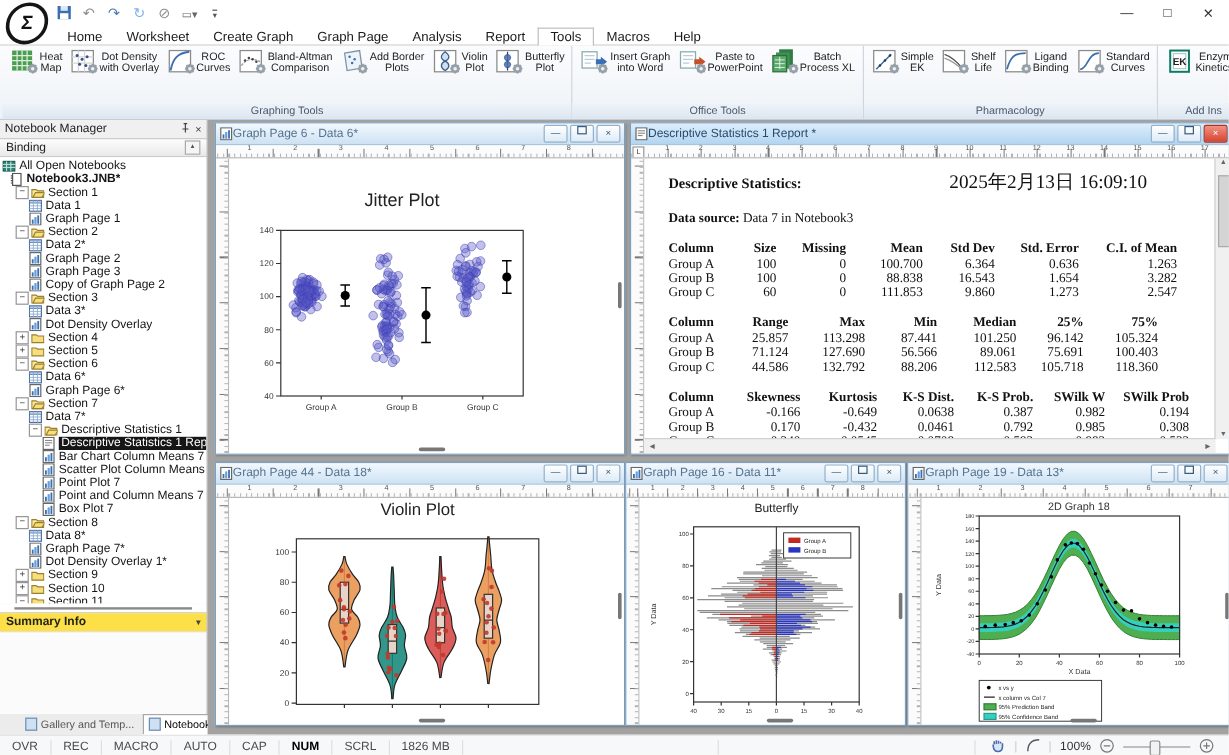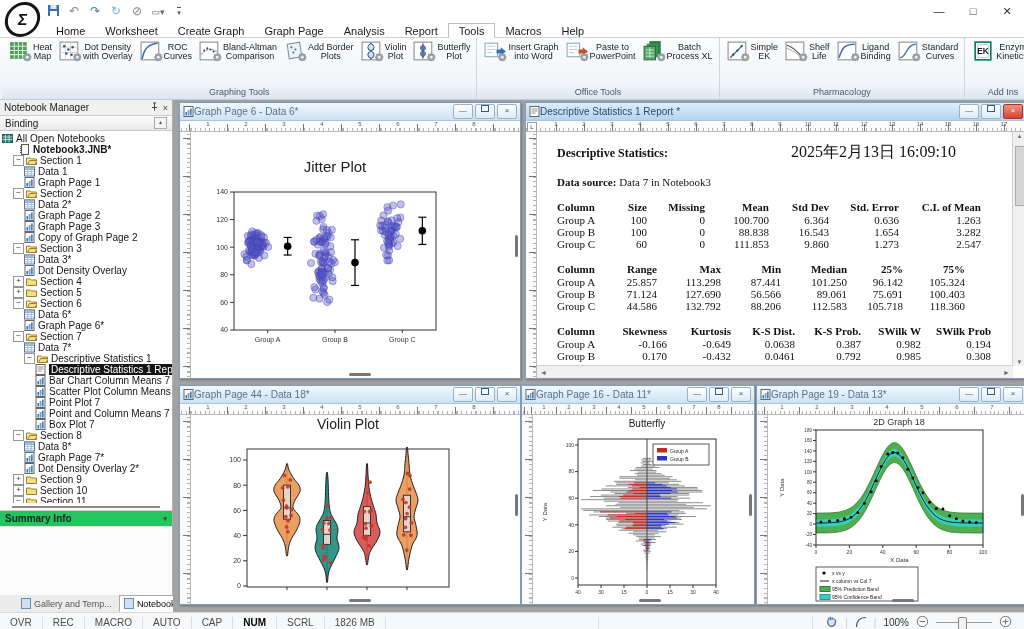--- a/index.html
+++ b/index.html
@@ -46,21 +46,21 @@
   .trow .exp{width:9px;height:9px;border:1px solid #969696;background:#fff;font-size:8px;line-height:7px;
     text-align:center;color:#333;margin-right:2px;flex:none;}
   .trow .ticon{width:11px;height:11px;margin-right:3px;flex:none;}
   .trow .ticon svg{width:11px;height:11px;}
   .trow .tlbl{overflow:hidden;}
   .trow .tlbl.b{font-weight:bold;}
   .trow .tlbl.sel{background:#161616;color:#fff;padding:0 2px;}
   .tree-hscroll{height:7px;background:#fff;display:flex;align-items:center;justify-content:center;border-bottom:1px solid #d5d5d5;}
   .tree-hscroll .thumb{width:148px;height:2px;background:#8a8a8a;}
   .summary{height:15px;display:flex;align-items:center;padding:0 5px;font-size:10px;font-weight:bold;color:#222;
-    background:#22c55e;border-bottom:1px solid #e2e2e2;}
+    background:#fde047;border-bottom:1px solid #e2e2e2;}
   .summary .cv2{margin-left:auto;font-size:7px;color:#444;}
   .sum-space{flex:1;background:#fbfbfb;}
   .sb-tabs{height:17px;display:flex;align-items:flex-end;background:#ececec;padding-left:16px;gap:2px;}
   .sbtab{display:flex;align-items:center;gap:3px;font-size:9px;color:#555;padding:2px 4px;border:1px solid transparent;white-space:nowrap;}
   .sbtab.active{background:#fff;border-color:#a8a8a8;border-bottom-color:#fff;color:#000;}
   .sbtab .pg{width:8px;height:9px;background:#cfe0f2;border:1px solid #6a8fb5;flex:none;}
   
   .mdi{position:relative;flex:1;background:#a2a2a2;overflow:hidden;}
   .win{position:absolute;border:1px solid #7da0bf;background:#dde8f2;display:flex;flex-direction:column;
     box-shadow:1px 1px 2px rgba(0,0,0,.3);}
@@ -422,21 +422,21 @@
         <span class="cv">▴</span>
       </div>
       <div class="tree" id="tree">
           <div class="trow" style="padding-left: 2px;">
             <span class="ticon"><svg viewBox="0 0 11 11">
                 <rect x="0.5" y="1.5" width="10" height="8" fill="#2e8577" stroke="#1d5a50"></rect>
                 <path d="M0.5 4h10M0.5 6.5h10M3.5 1.5v8M7 1.5v8" stroke="#cfe8e2" stroke-width="0.8"></path>
               </svg></span>
             <span class="tlbl">All Open Notebooks</span>
           </div>
-          <div class="trow" style="padding-left: 19px;">
+          <div class="trow" style="padding-left: 8px;">
             <span class="ticon"><svg viewBox="0 0 11 11">
                 <rect x="2.5" y="0.5" width="7" height="10" fill="#fff" stroke="#555"></rect>
                 <path d="M2.5 2.5h-1.5M2.5 4.5h-1.5M2.5 6.5h-1.5M2.5 8.5h-1.5" stroke="#555"></path>
               </svg></span>
             <span class="tlbl b">Notebook3.JNB*</span>
           </div>
           <div class="trow" style="padding-left: 13px;">
             <span class="exp">−</span>
             <span class="ticon"><svg viewBox="0 0 11 11">
                 <path d="M0.5 3v6.5h10V4h-5l-1.5-1h-3.5z" fill="#fbeaa0" stroke="#9c7f2c"></path>
@@ -682,21 +682,21 @@
             <span class="tlbl">Graph Page 7*</span>
           </div>
           <div class="trow" style="padding-left: 24px;">
             <span class="ticon"><svg viewBox="0 0 11 11">
                 <rect x="1" y="0.5" width="9" height="10" fill="#fff" stroke="#666"></rect>
                 <rect x="2.5" y="6" width="1.5" height="3.5" fill="#3a6fb0"></rect>
                 <rect x="4.8" y="4" width="1.5" height="5.5" f="" fill="#6a9fd8"></rect>
                 <rect x="4.8" y="4" width="1.5" height="5.5" fill="#6a9fd8"></rect>
                 <rect x="7.1" y="2.5" width="1.5" height="7" fill="#3a6fb0"></rect>
               </svg></span>
-            <span class="tlbl">Dot Density Overlay 2*</span>
+            <span class="tlbl">Dot Density Overlay 1*</span>
           </div>
           <div class="trow" style="padding-left: 13px;">
             <span class="exp">+</span>
             <span class="ticon"><svg viewBox="0 0 11 11">
                 <path d="M0.5 3v6.5h10V4h-5l-1.5-1h-3.5z" fill="#f6de7d" stroke="#9c7f2c"></path>
               </svg></span>
             <span class="tlbl">Section 9</span>
           </div>
           <div class="trow" style="padding-left: 13px;">
             <span class="exp">+</span>

